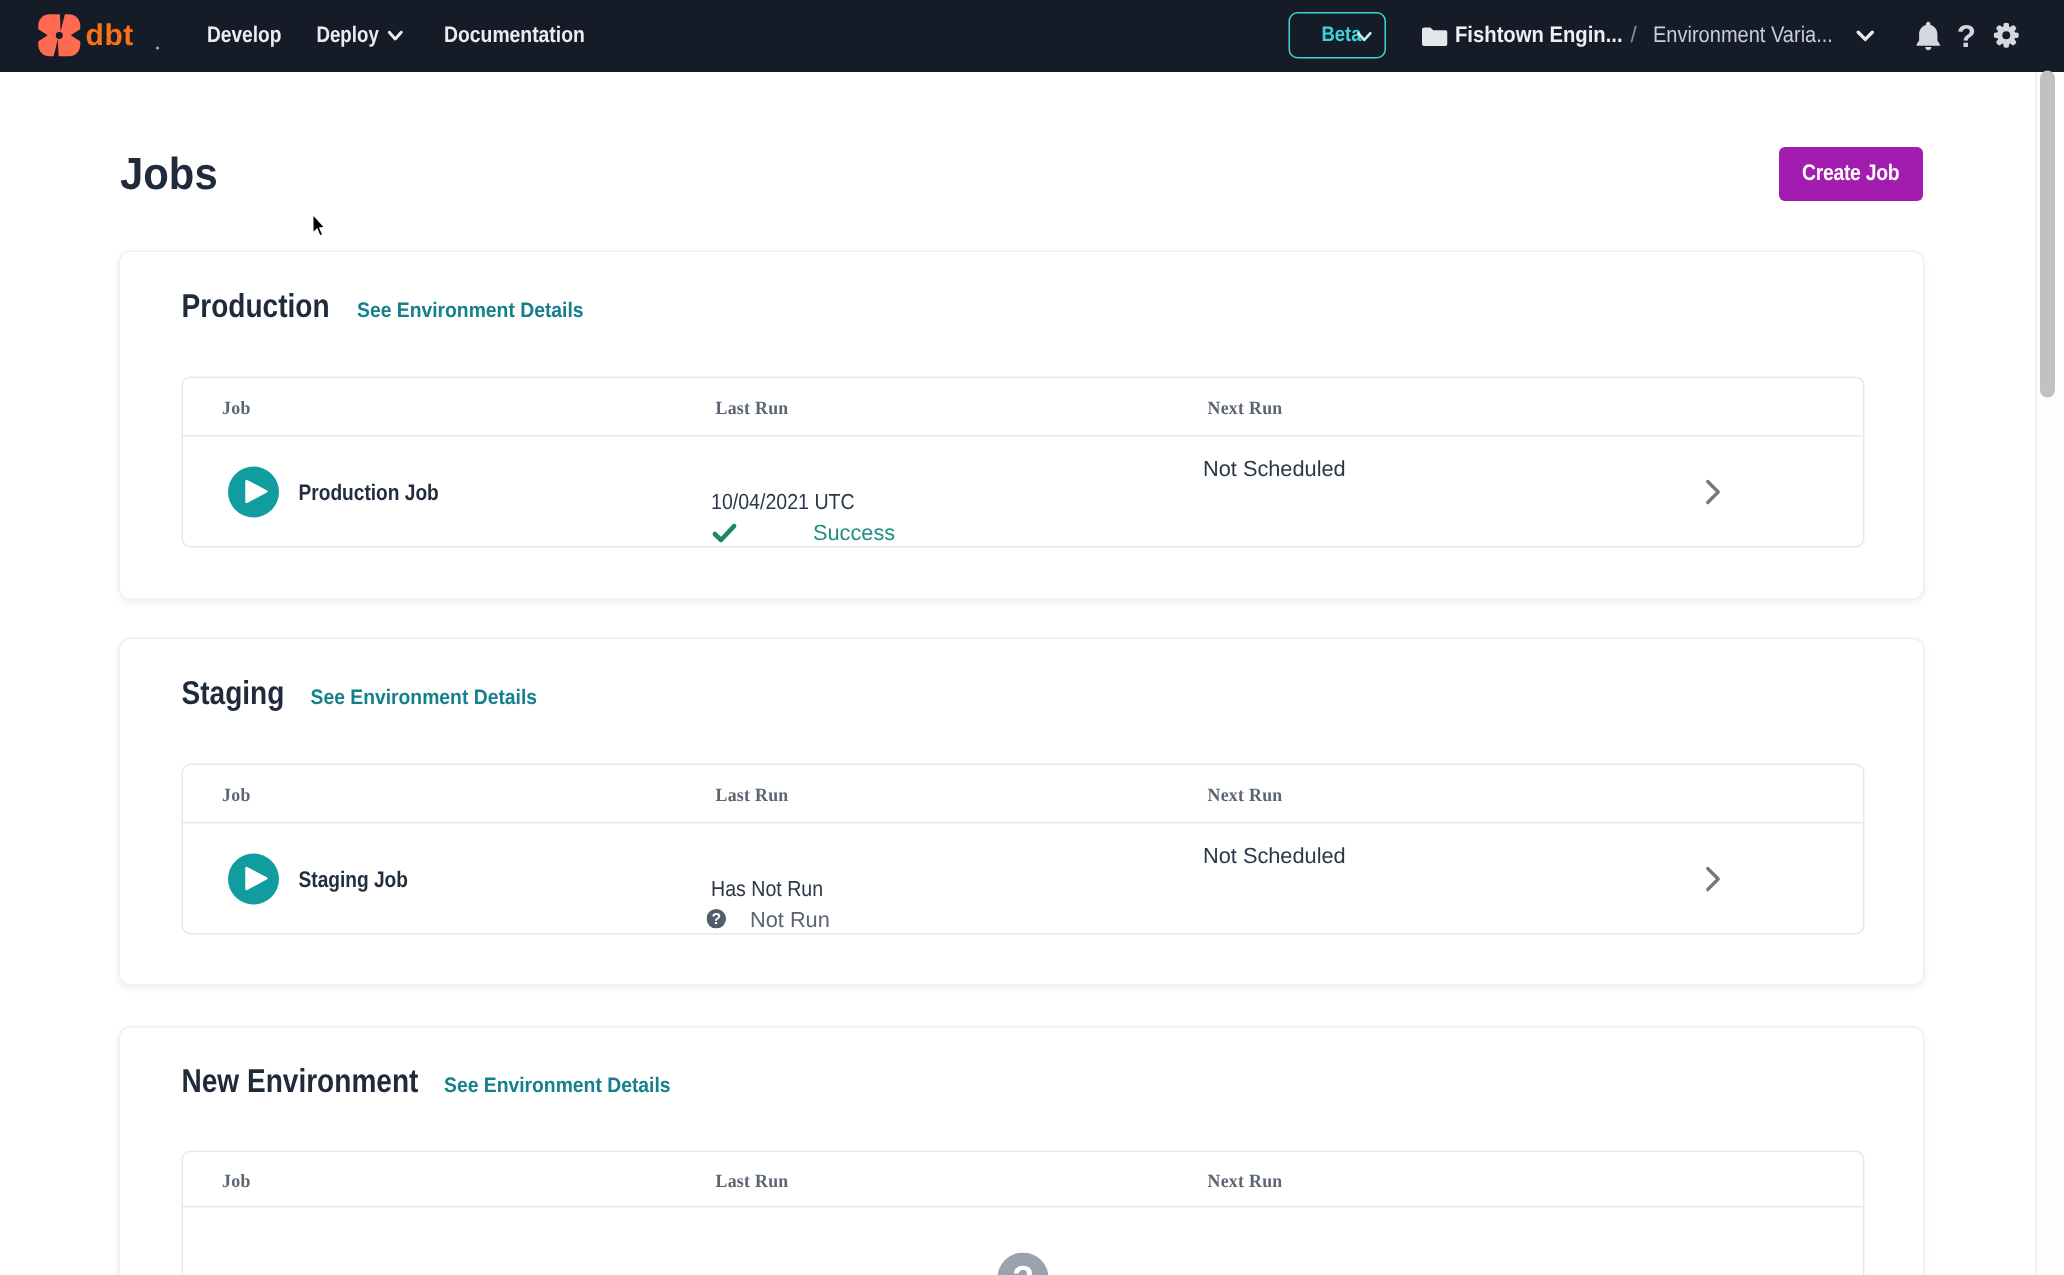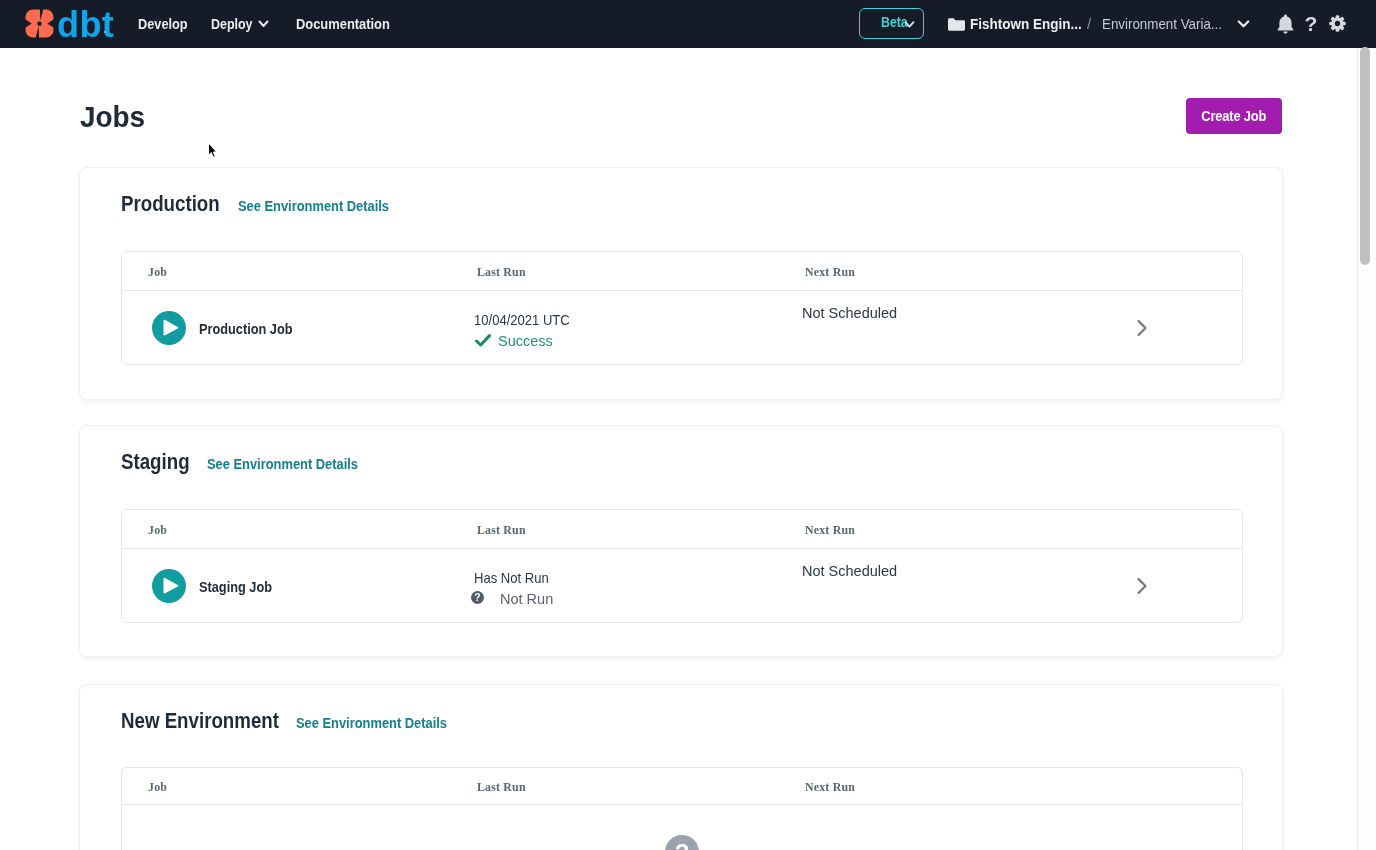--- a/index.html
+++ b/index.html
@@ -4,21 +4,21 @@
 <style>
 * { margin:0; padding:0; box-sizing:border-box; }
 html,body { width:1376px; height:850px; overflow:hidden; background:#fff;
   font-family:"Liberation Sans", sans-serif; position:relative; -webkit-font-smoothing:antialiased; }
 .abs { position:absolute; }
 
 
 .nav { position:absolute; left:0; top:0; width:1376px; height:48px; background:#161c27; }
 .nav-item { position:absolute; top:0; height:48px; line-height:48px; color:#e9ecf1;
   font-size:15px; font-weight:700; transform-origin:left center; }
-.dbt-word { position:absolute; left:57px; top:0; height:49px; color:#0ea5e9; font-size:36px; font-weight:700; letter-spacing:0.4px; line-height:49px; }
+.dbt-word { position:absolute; left:57px; top:0; height:49px; color:#f97316; font-size:20px; font-weight:700; letter-spacing:0.4px; line-height:49px; }
 
 .beta-btn { position:absolute; left:859px; top:8px; width:65px; height:31px;
   border:1.5px solid #3ed3d9; border-radius:6px; color:#3ed3d9; font-size:14px; font-weight:700;
   padding-left:21px; line-height:27px; transform-origin:left center; }
 .beta-btn span { display:inline-block; transform:scaleX(0.88); transform-origin:left center; }
 
 .crumb-b { color:#eceff3; font-weight:700; font-size:15px; }
 .crumb-l { color:#c7cdd6; font-weight:400; font-size:15px; }
 
 
@@ -44,26 +44,26 @@
 .tbl { position:absolute; left:41px; width:1122px; border:1px solid #e4e7eb; border-radius:6px; }
 .tbl-head { height:39px; border-bottom:1px solid #e4e7eb; position:relative;font-family:Liberation Serif, serif; }
 .th { position:absolute; top:13px; font-size:12.5px; font-weight:700; color:#5c6673; letter-spacing:0.2px;
   transform:scaleX(0.95); transform-origin:left top; }
 .th1 { left:26px; } .th2 { left:355px; } .th3 { left:683px; }
 .tbl-row { height:73px; position:relative; }
 .play { position:absolute; left:30px; top:20px; width:34px; height:34px; border-radius:50%; background:#119c9f; }
 .play svg { position:absolute; left:0; top:0; }
 .job-name { position:absolute; left:77px; top:30px; font-size:15px; font-weight:700; color:#222e3e;
   line-height:15px; transform:scaleX(0.85); transform-origin:left top; }
-.lr { position:absolute; left:352px; top:19px; font-size:14.5px; color:#2c3747; line-height:20px; }
+.lr { position:absolute; left:352px; top:34px; font-size:14.5px; color:#2c3747; line-height:20px; }
 .lr > span { display:inline-block; transform:scaleX(0.9); transform-origin:left center; }
 .nr { position:absolute; left:680px; top:15px; font-size:14.5px; color:#2c3747; line-height:14.5px; }
 .row-chev { position:absolute; left:1014px; top:28px; }
 .status { display:flex; align-items:center; height:21px; }
-.status-ok { color:#1f8e85; }
+.status-ok { color:#1f8e85;gap:44px; }
 .status-na { color:#5a6472; }
 
 .cursor { position:absolute; }
 </style>
 </head>
 <body>
 
 <div class="nav">
   <svg class="abs" style="left:23px;top:7px" width="33" height="33" viewBox="0 0 33 33">
     <rect x="2.5" y="2.5" width="28" height="28" rx="7.5" fill="#ff6a50"></rect>

